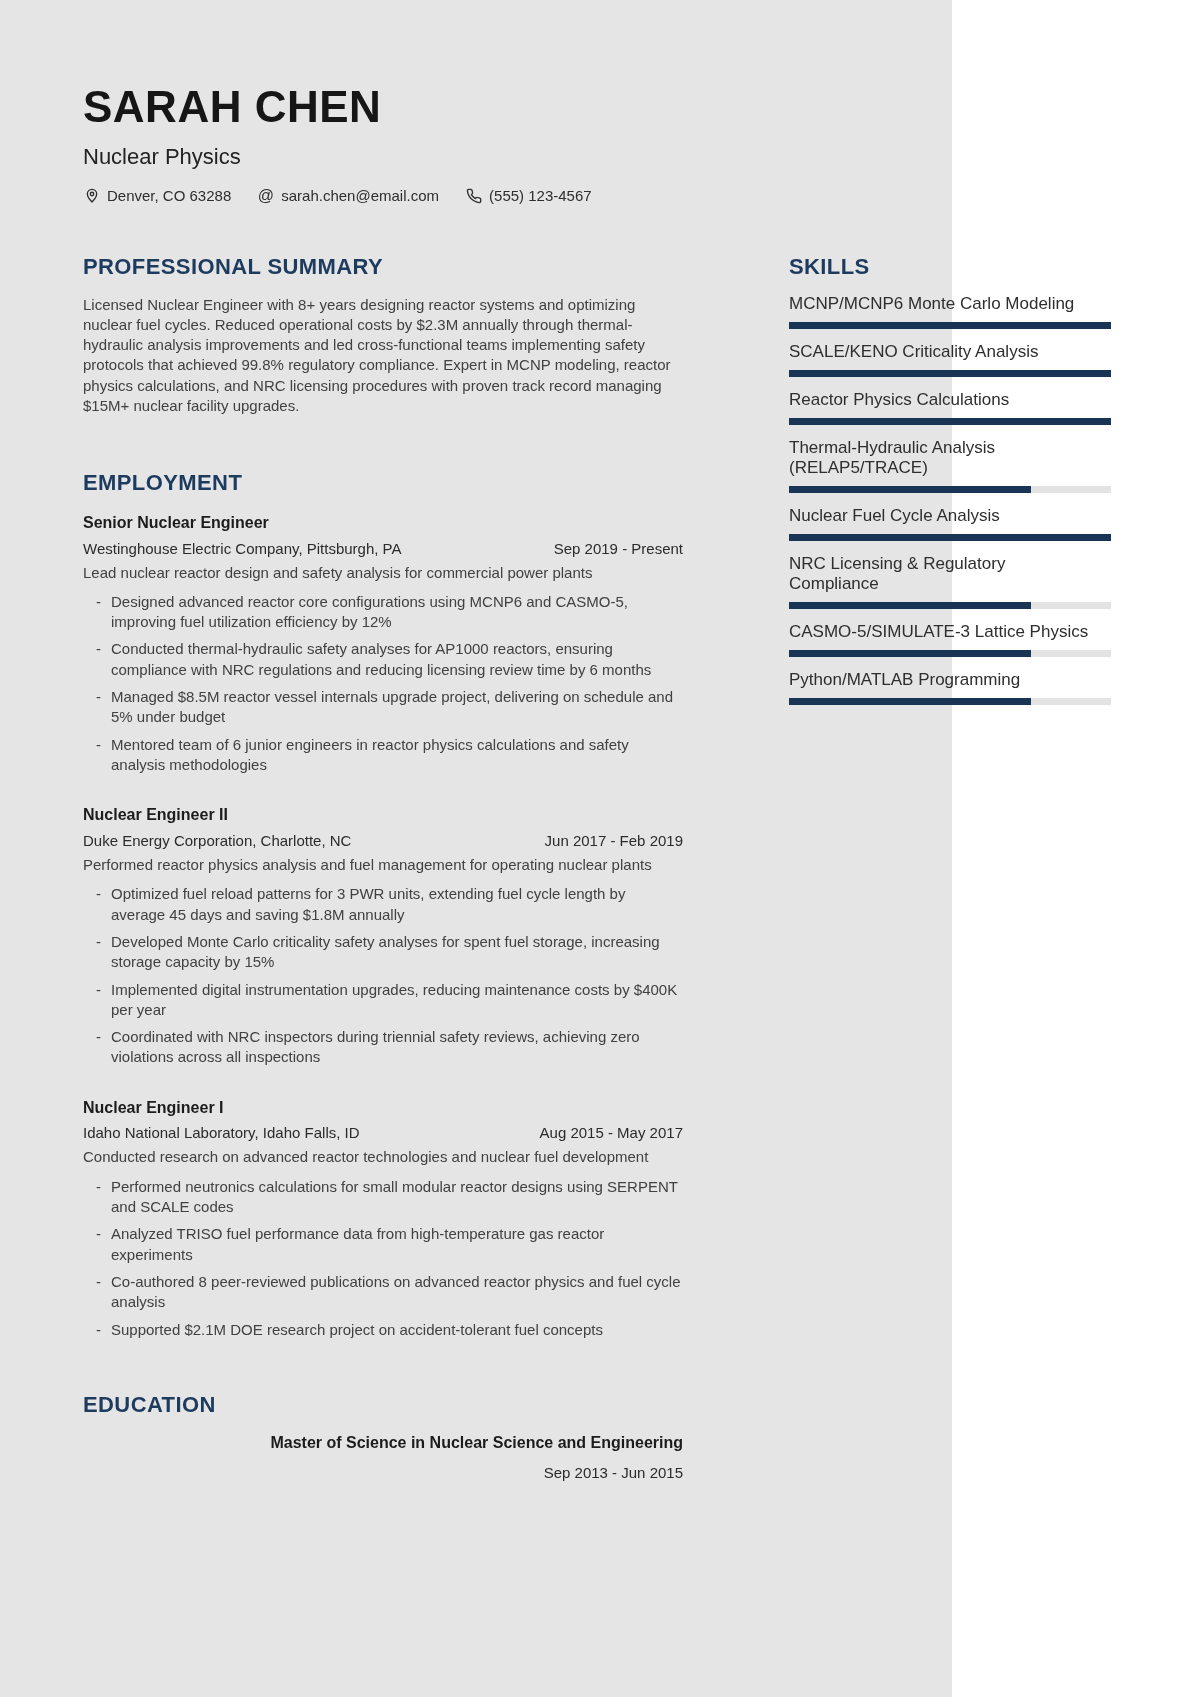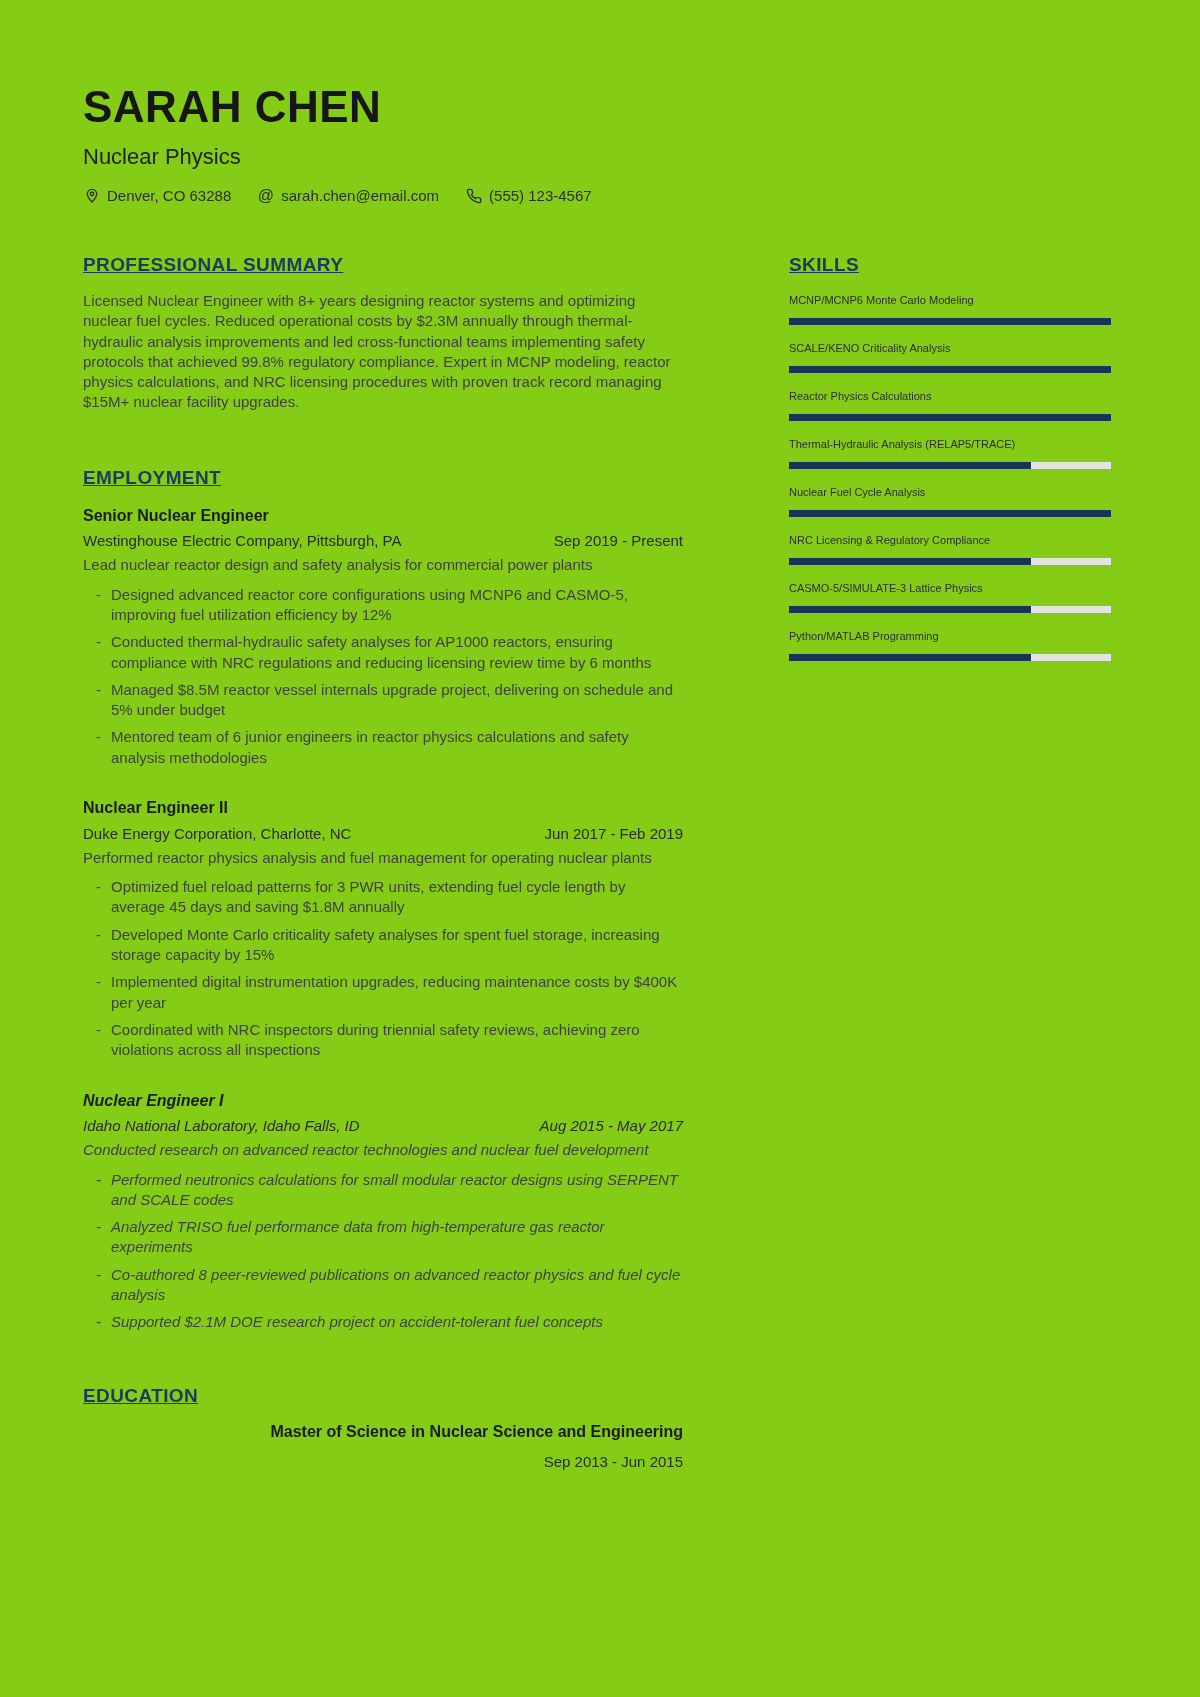--- a/index.html
+++ b/index.html
@@ -11,23 +11,23 @@
   }
   *{margin:0;padding:0;box-sizing:border-box;}
   html,body{background:#ffffff;}
   body{
     width:1200px;height:1697px;
     font-family:"Liberation Sans","DejaVu Sans",sans-serif;
     color:var(--body-text);
     overflow:hidden;
   }
   .page{
-    width:1200px;height:1697px;
+    width:952px;height:1697px;
     padding:84px 39px 0 83px;
-    background:#84cc16;
+    background:#e5e5e5;
   }
   
   .name{
     font-size:44px;font-weight:700;color:#161616;
     letter-spacing:0.5px;line-height:1.05;
   }
   .role{
     font-size:22px;color:#222;margin-top:14px;font-weight:400;
   }
   .contact{
@@ -36,48 +36,48 @@
   }
   .contact-item{display:flex;align-items:center;gap:7px;}
   .cicon{display:inline-flex;width:17px;height:17px;align-items:center;justify-content:center;color:#2e2e2e;}
   .cicon svg{width:16px;height:16px;display:block;}
   .at-glyph{font-size:16px;font-weight:400;line-height:1;}
   
   .columns{display:flex;gap:106px;margin-top:50px;}
   .col-left{width:600px;flex:none;}
   .col-right{width:322px;flex:none;}
   .sec-heading{
-    font-size:19px;font-weight:700;color:var(--accent);
-    letter-spacing:0.4px;line-height:1.2;text-decoration:underline;
+    font-size:22px;font-weight:700;color:var(--accent);
+    letter-spacing:0.4px;line-height:1.2;
   }
   
   .summary-text{
     margin-top:14px;font-size:15px;line-height:20.3px;color:var(--body-text);
   }
   
   .employment{margin-top:54px;}
   .job{margin-top:16px;margin-bottom:30px;}
-  .job:last-child{margin-bottom:15px;font-style:italic;}
+  .job:last-child{margin-bottom:15px;}
   .job-title{font-size:16px;font-weight:700;color:var(--dark-text);line-height:1.3;}
   .job-meta{
     display:flex;justify-content:space-between;align-items:flex-start;
     margin-top:6px;font-size:15px;color:#2b2b2b;
   }
   .job-dates{white-space:nowrap;text-align:right;}
   .job-desc{margin-top:6px;font-size:15px;line-height:20.3px;color:var(--body-text);}
   .bullets{list-style:none;margin-top:9px;}
   .bullets li{
     position:relative;padding-left:28px;margin-bottom:7px;
     font-size:15px;line-height:20.3px;color:var(--body-text);
   }
   .bullets li .marker{position:absolute;left:13px;top:0;}
   
   .skill{margin-bottom:13px;}
   .skill-label{
-    font-size:11px;color:#2e2e2e;line-height:20px;max-width:305px;
+    font-size:17px;color:#2e2e2e;line-height:20px;max-width:305px;
     margin-bottom:8px;
   }
   .skill-bar{
     width:100%;height:7px;background:var(--bar-track);
     position:relative;overflow:hidden;
   }
   .skill-fill{height:100%;background:var(--bar-fill);width:0;}
   
   .education{margin-top:52px;}
   .edu-degree{margin-top:15px;font-size:16px;font-weight:700;color:var(--dark-text);line-height:1.3;text-align:right;}

